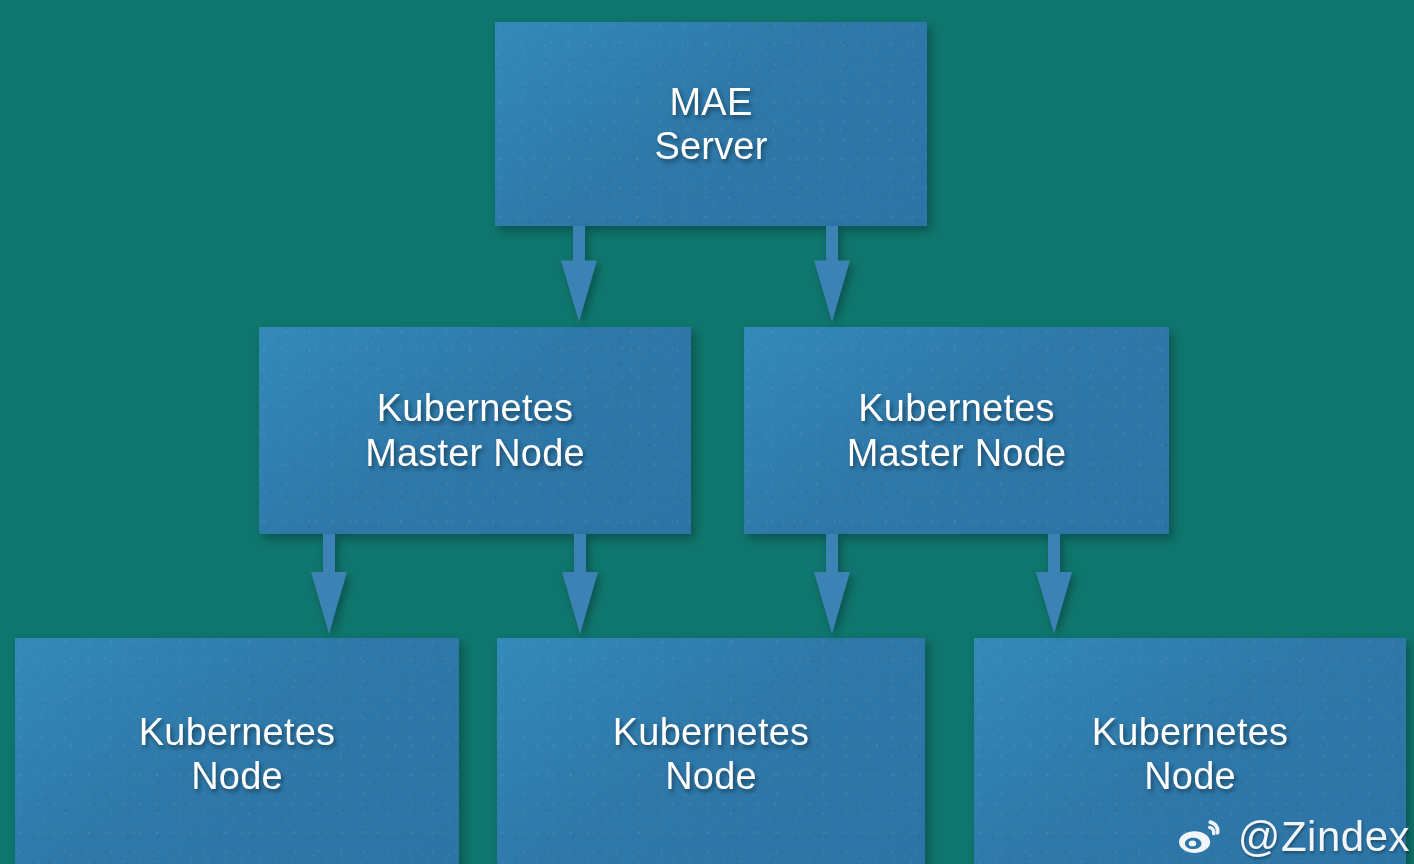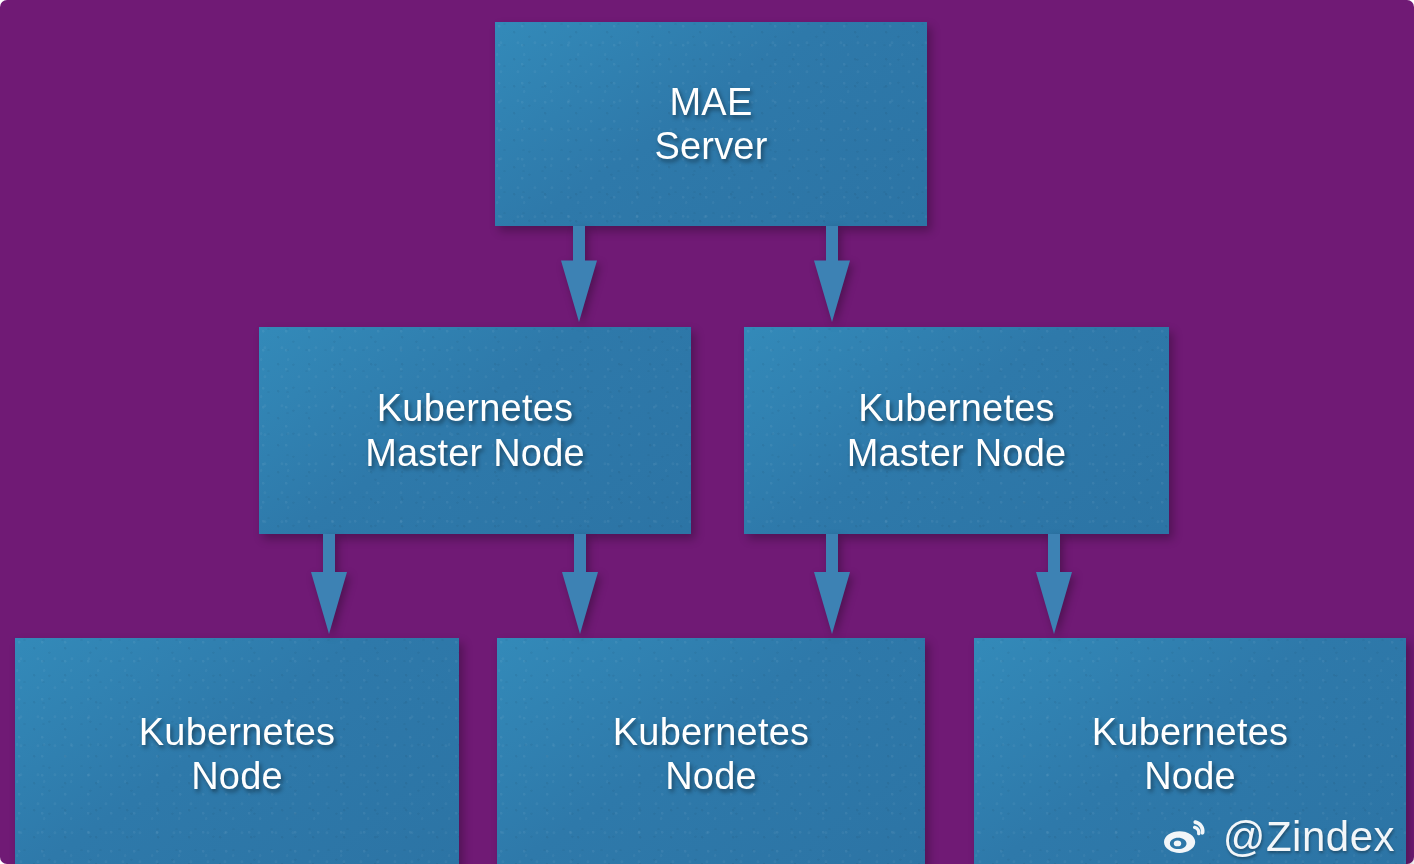--- a/index.html
+++ b/index.html
@@ -10,22 +10,21 @@
   body {
     width: 1414px;
     height: 864px;
     overflow: hidden;
     font-family: "Liberation Sans", sans-serif;
   }
   #canvas {
     position: relative;
     width: 1414px;
     height: 864px;
-    background: #701a75;
-    border-radius: 7px;
+    background: #0f766e;
   }
 
   
   .node-box {
     position: absolute;
     box-sizing: border-box;
     background-color: #2f7cad;
     background-image:
       radial-gradient(circle at 18% 22%, rgba(255,255,255,0.055) 0 1.2px, transparent 1.6px),
       radial-gradient(circle at 62% 38%, rgba(0,0,0,0.05) 0 1.1px, transparent 1.5px),
@@ -55,21 +54,21 @@
   
   .arrow {
     position: absolute;
     filter: drop-shadow(3px 4px 4px rgba(0,0,0,0.30));
   }
   .arrow svg { display: block; }
 
   
   #watermark {
     position: absolute;
-    right: 19px;
+    right: 4px;
     bottom: 6px;
     display: flex;
     align-items: center;
     gap: 16px;
     pointer-events: none;
     text-align: right;
   }
   #watermark .wm-text {
     color: #f2f6f9;
     font-size: 42px;

